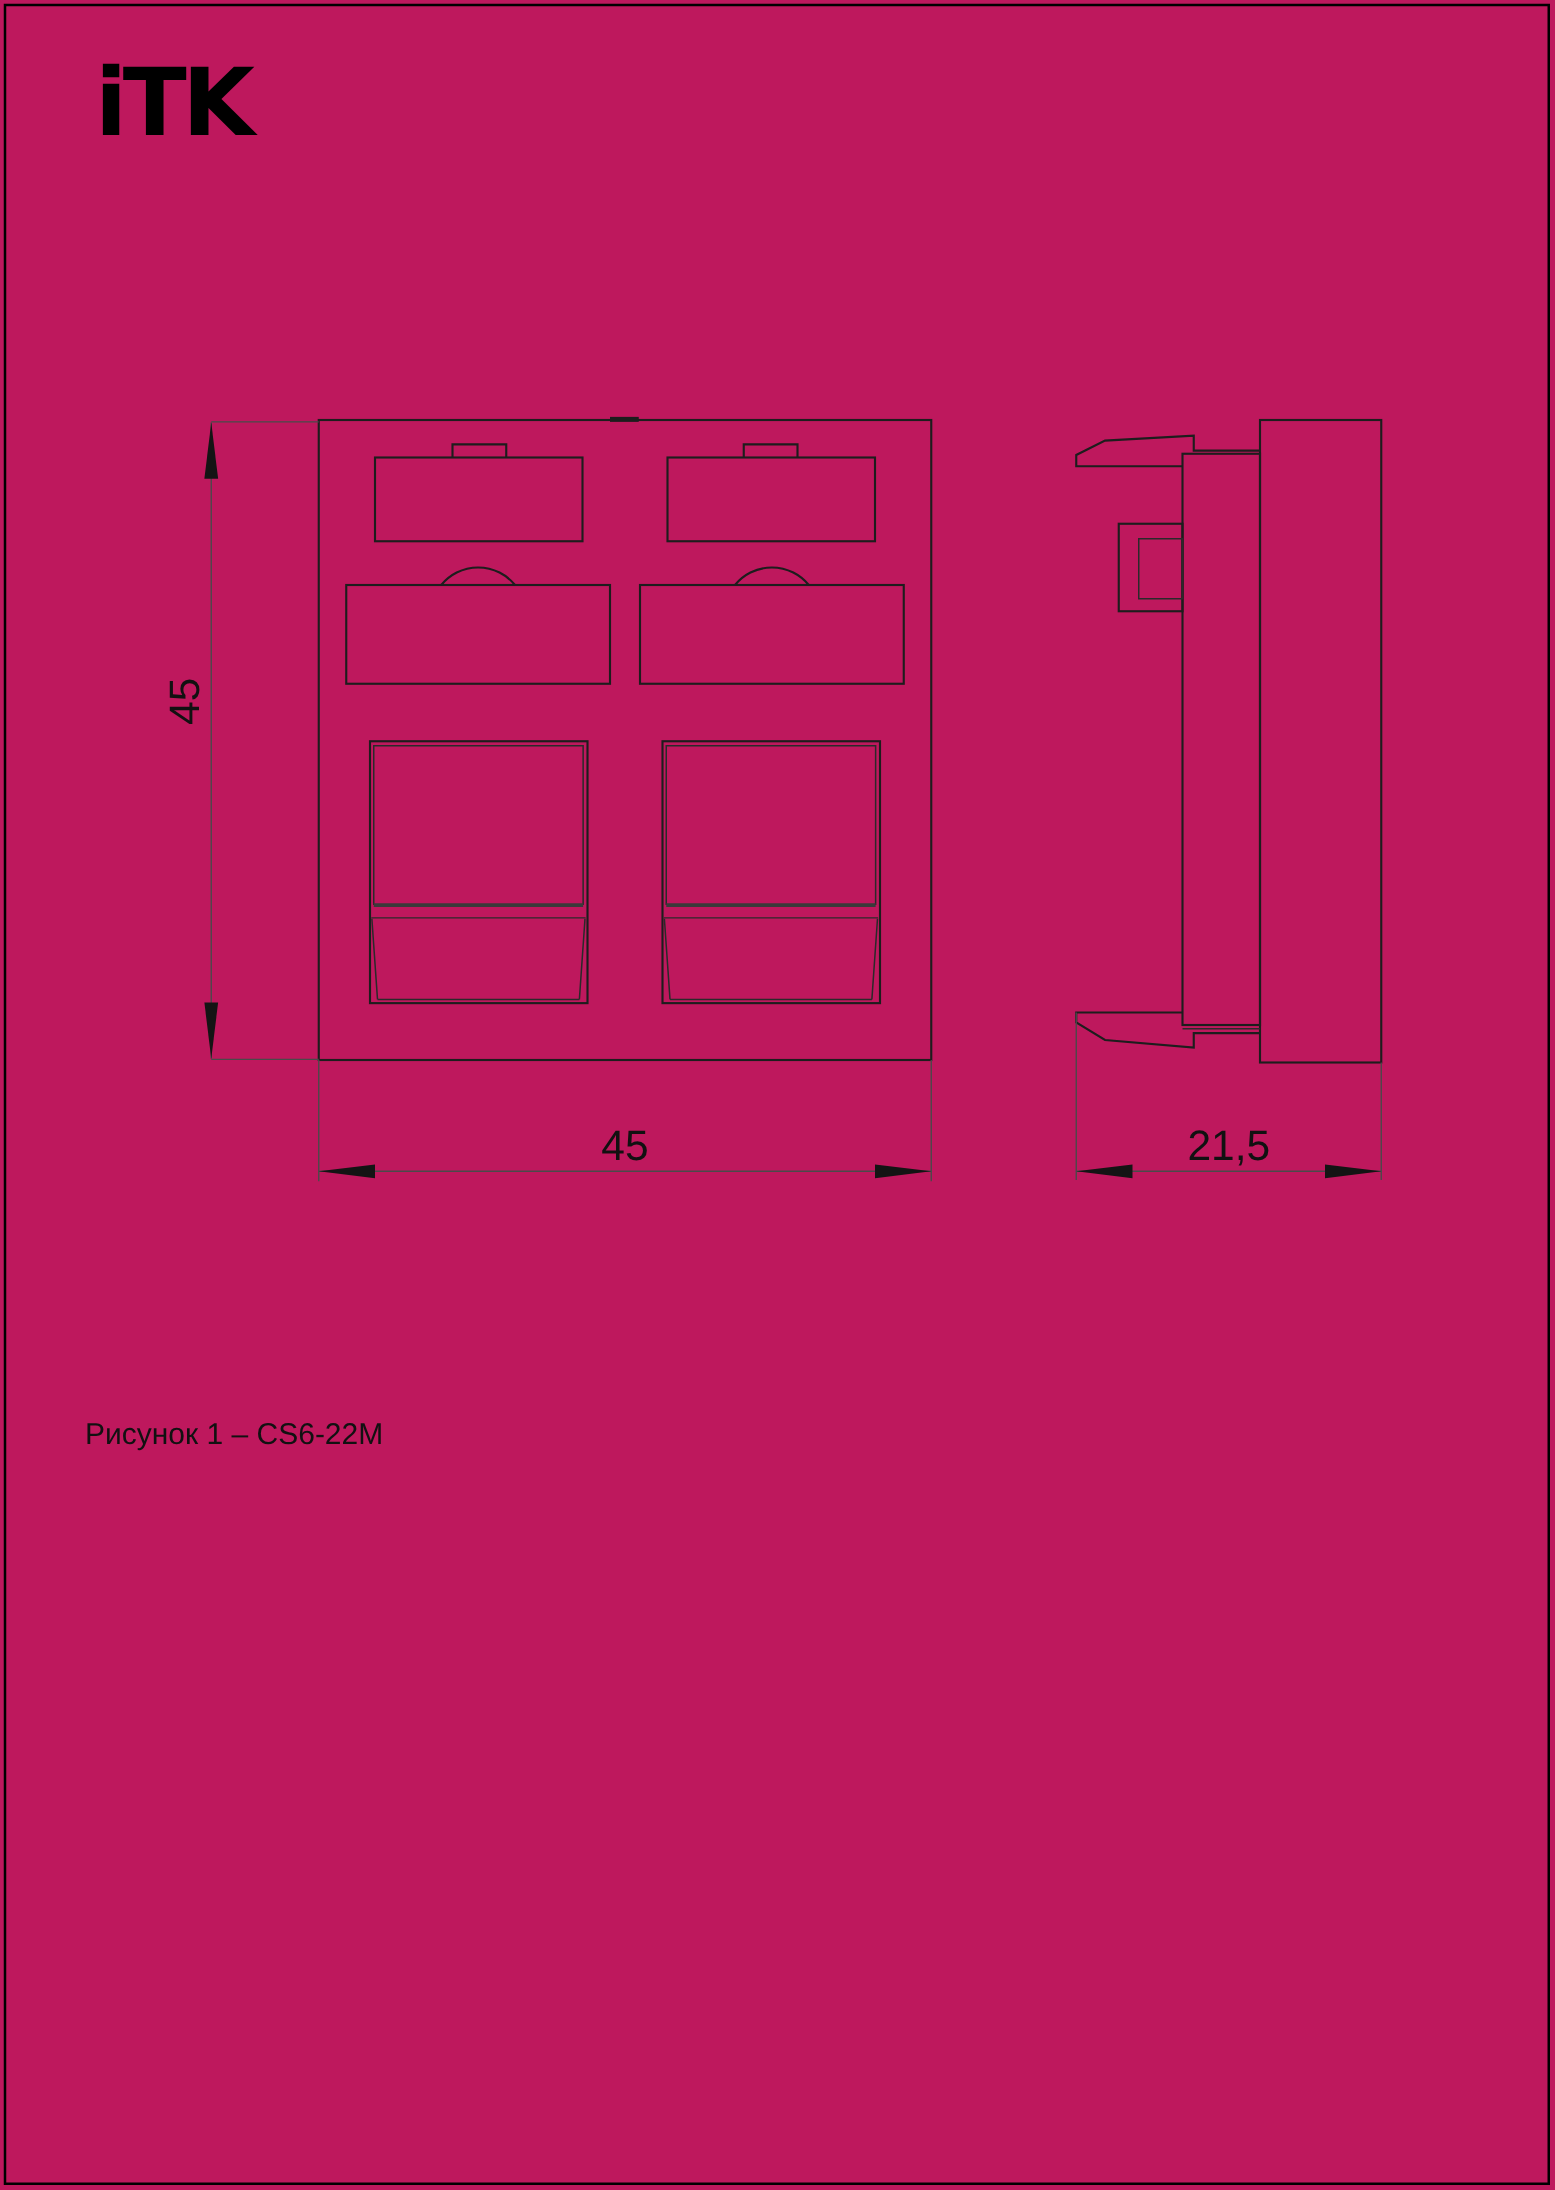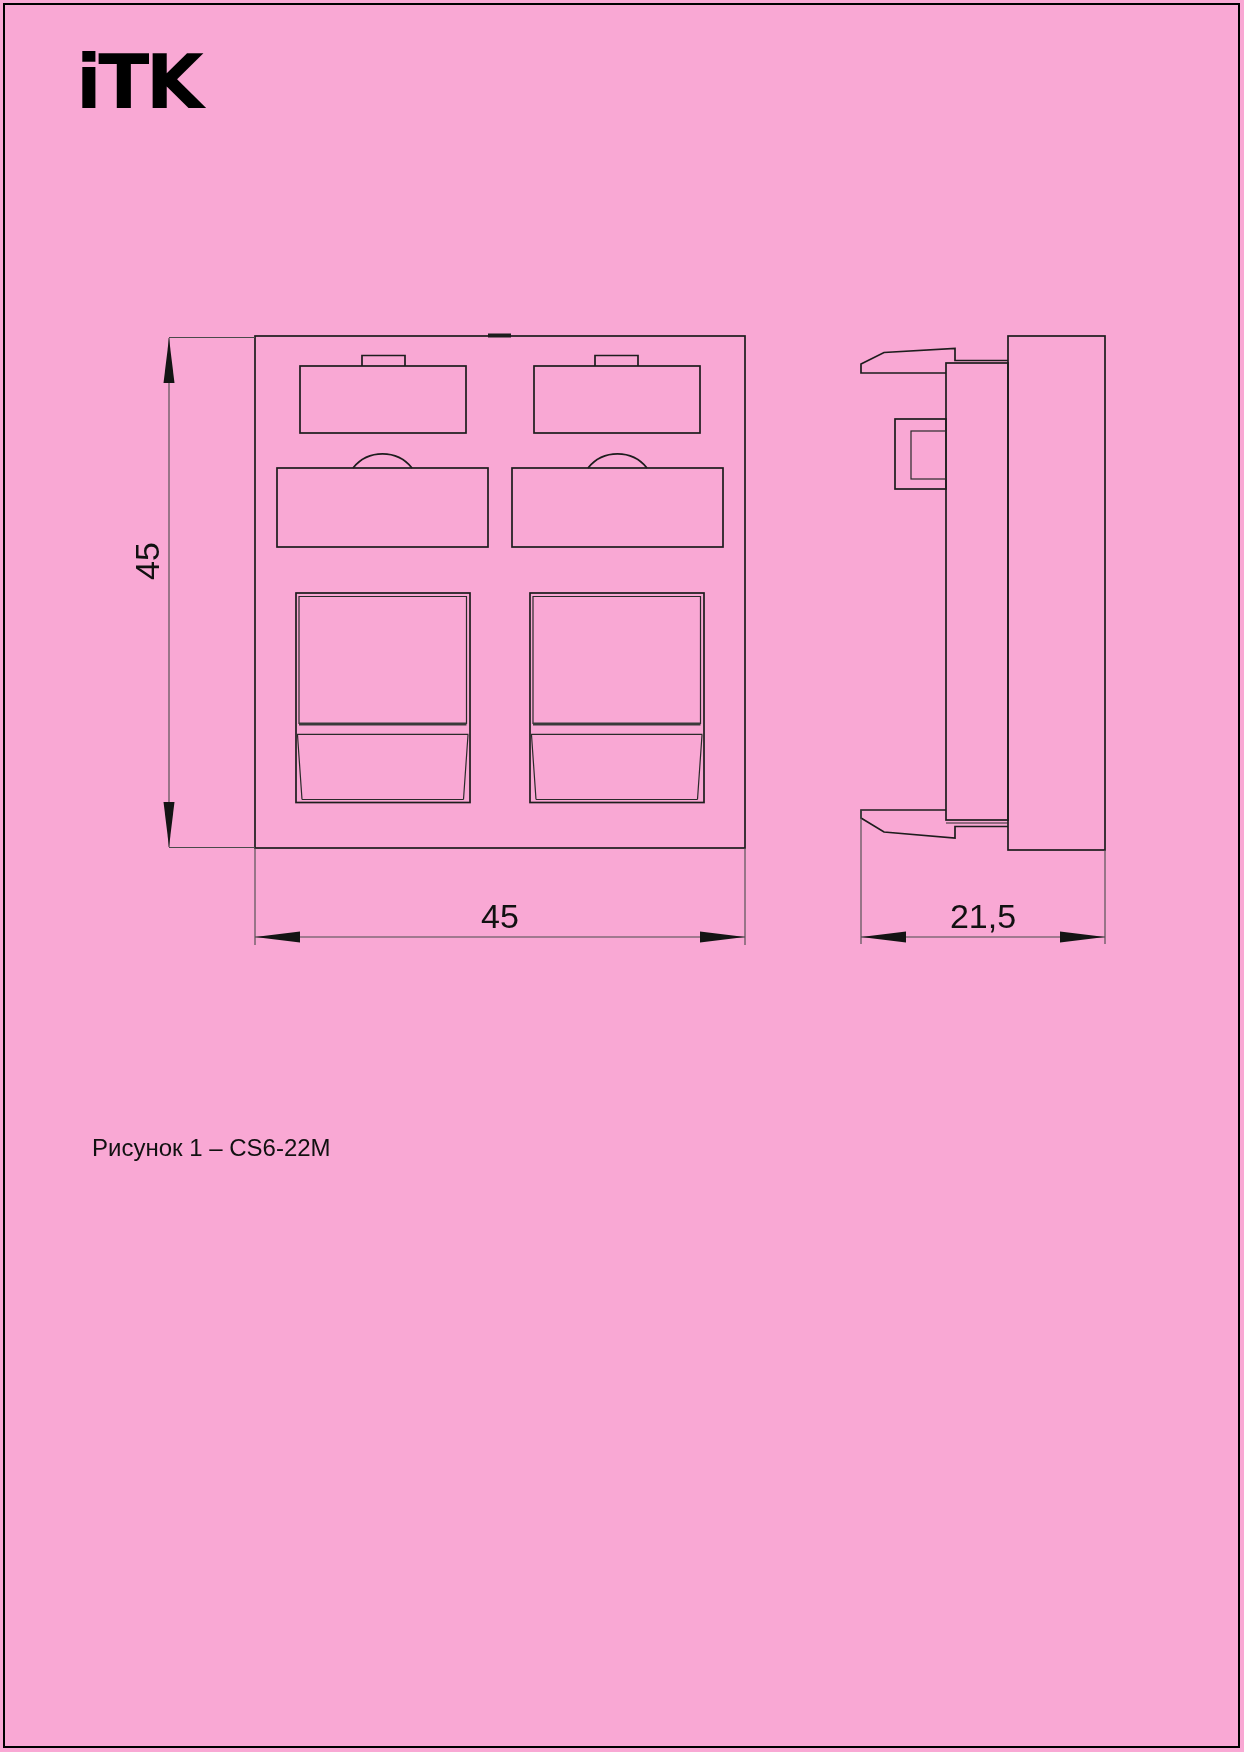--- a/index.html
+++ b/index.html
@@ -1,39 +1,39 @@
 <!DOCTYPE html>
 <html><head>
 <meta charset="utf-8">
 <style>
   html,body{margin:0;padding:0;background:#fff;}
   .sheet{
     position:relative;
     width:1244px;height:1752px;
-    background:#f9a8d4;
+    background:#be185d;
     font-family:"Liberation Sans", sans-serif;
     overflow:hidden;
     text-decoration:underline;
   }
   .page-border{
     position:absolute;left:3px;top:3px;right:4px;bottom:4px;
     border:2px solid #000;
     pointer-events:none;
   }
   .brand-logo{
     position:absolute;left:76px;top:45px;
     font-family:"DejaVu Sans", sans-serif;
     font-weight:bold;
     font-size:75px;
     line-height:1;
     letter-spacing:-3.5px;
     color:#000;
   }
   .figure-caption{
-    position:absolute;left:92px;top:1134px;
+    position:absolute;left:68px;top:1134px;
     font-size:24px;
     color:#111;
   }
   svg.drawing{position:absolute;left:0;top:0;}
   .pl{stroke:#1d1d1d;stroke-width:1.7;fill:none;}      
   .pl-thin{stroke:#2a2a2a;stroke-width:1.2;fill:none;} 
   .pl-dark{stroke:#3a3a3a;stroke-width:3;fill:none;}   
   .dim{stroke:#4a4a4a;stroke-width:1.1;fill:none;}     
   .arrow{fill:#141414;stroke:none;}
   .dimtext{

